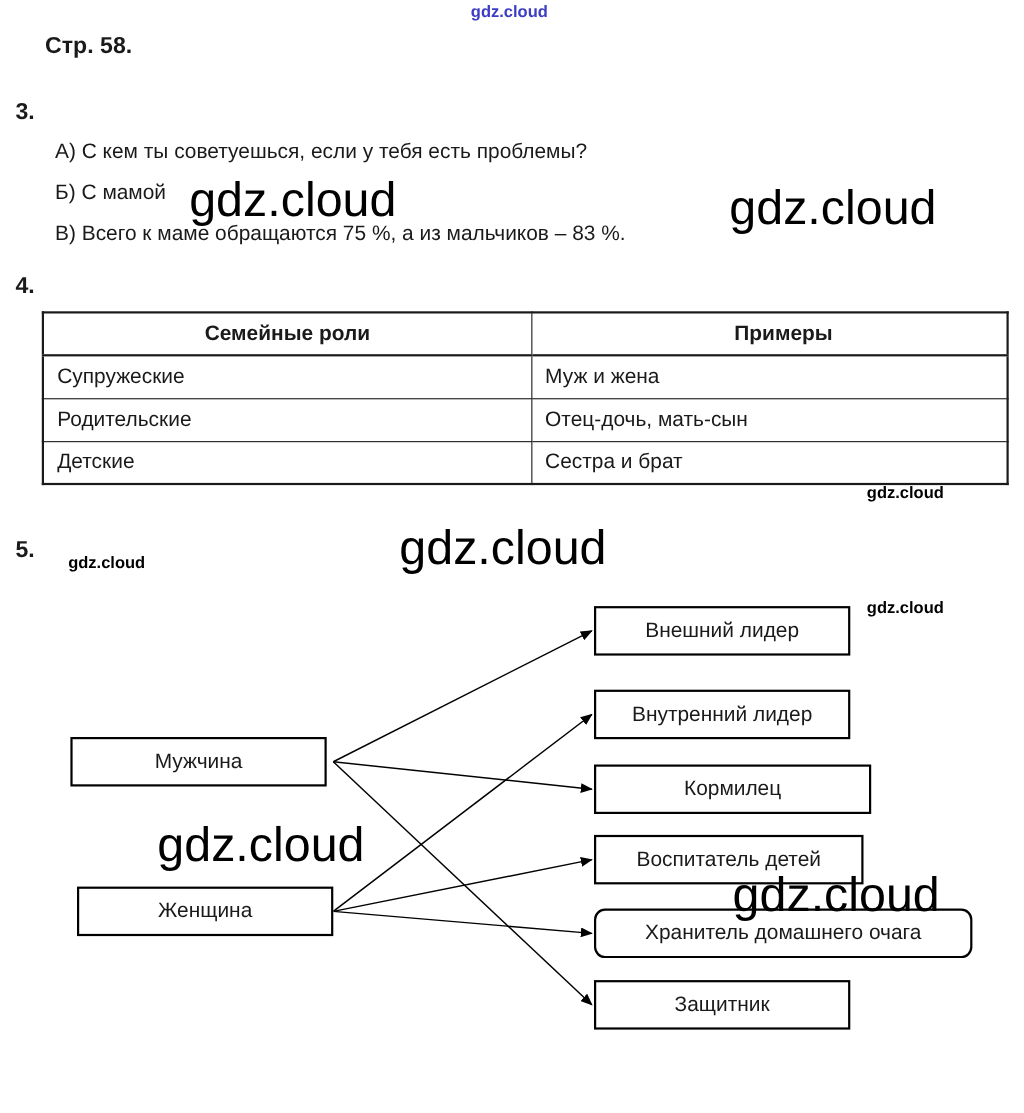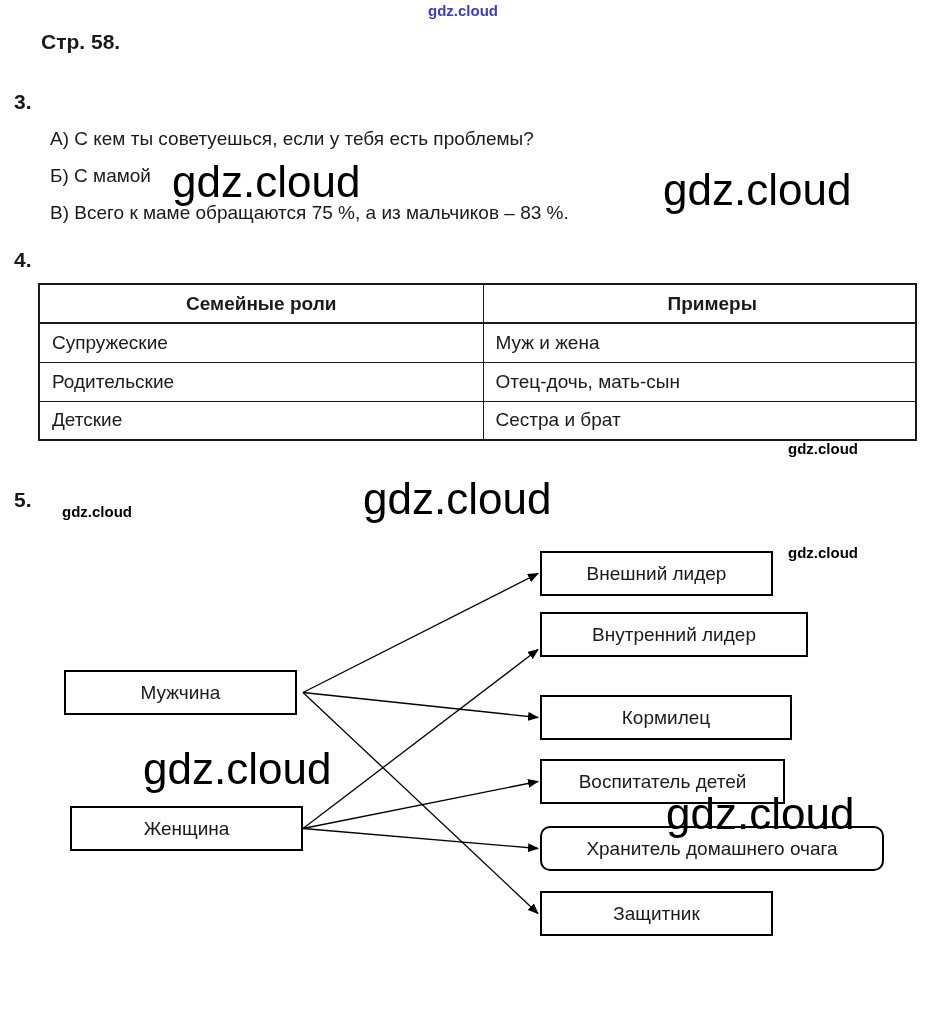--- a/index.html
+++ b/index.html
@@ -123,18 +123,18 @@
       <line x1="303" y1="162.5" x2="538" y2="383.5" stroke="#000" stroke-width="1.3" marker-end="url(#arrowhead)"></line>
       <line x1="303" y1="298.5" x2="538" y2="119.5" stroke="#000" stroke-width="1.3" marker-end="url(#arrowhead)"></line>
       <line x1="303" y1="298.5" x2="538" y2="251.5" stroke="#000" stroke-width="1.3" marker-end="url(#arrowhead)"></line>
       <line x1="303" y1="298.5" x2="538" y2="318.5" stroke="#000" stroke-width="1.3" marker-end="url(#arrowhead)"></line>
     </svg>
 
   <div class="node" style="left:64px; top:140px; width:233px;">Мужчина</div>
   <div class="node" style="left:70px; top:276px; width:233px;">Женщина</div>
 
   <div class="node" style="left:540px; top:21px;  width:233px;">Внешний лидер</div>
-  <div class="node" style="left:540px; top:82px;  width:268px;">Внутренний лидер</div>
+  <div class="node" style="left:540px; top:97px;  width:233px;">Внутренний лидер</div>
   <div class="node" style="left:540px; top:165px; width:252px;">Кормилец</div>
   <div class="node" style="left:540px; top:229px; width:245px;">Воспитатель детей</div>
   <div class="node" style="left:540px; top:296px; width:344px;border-radius:10px;">Хранитель домашнего очага</div>
   <div class="node" style="left:540px; top:361px; width:233px;">Защитник</div>
 </div>
 
 </body></html>

